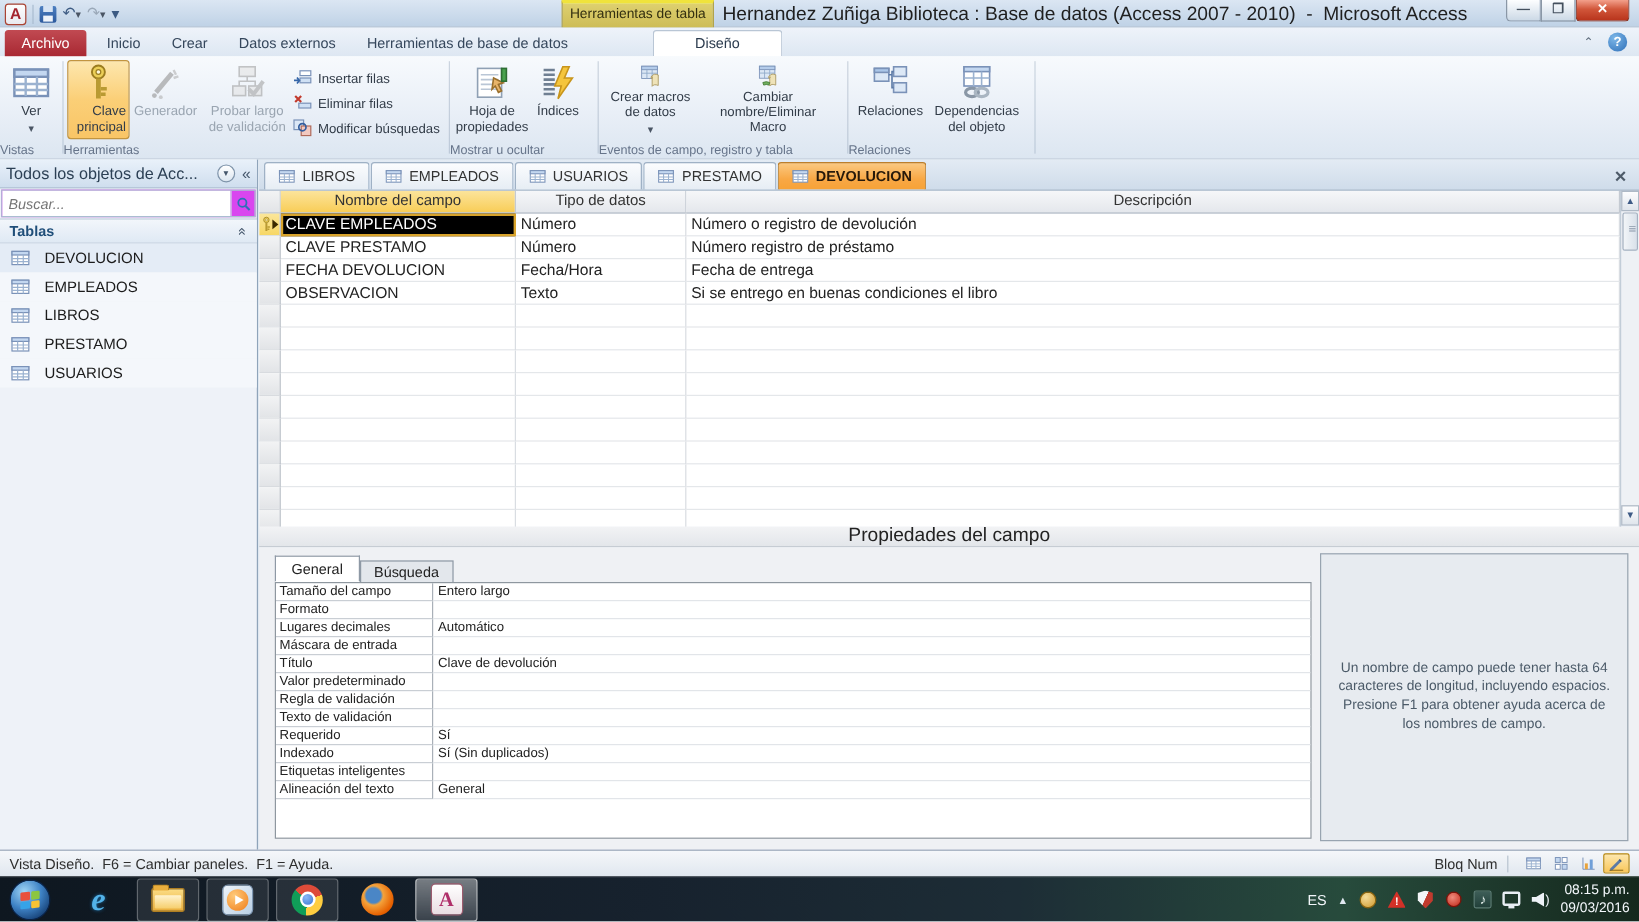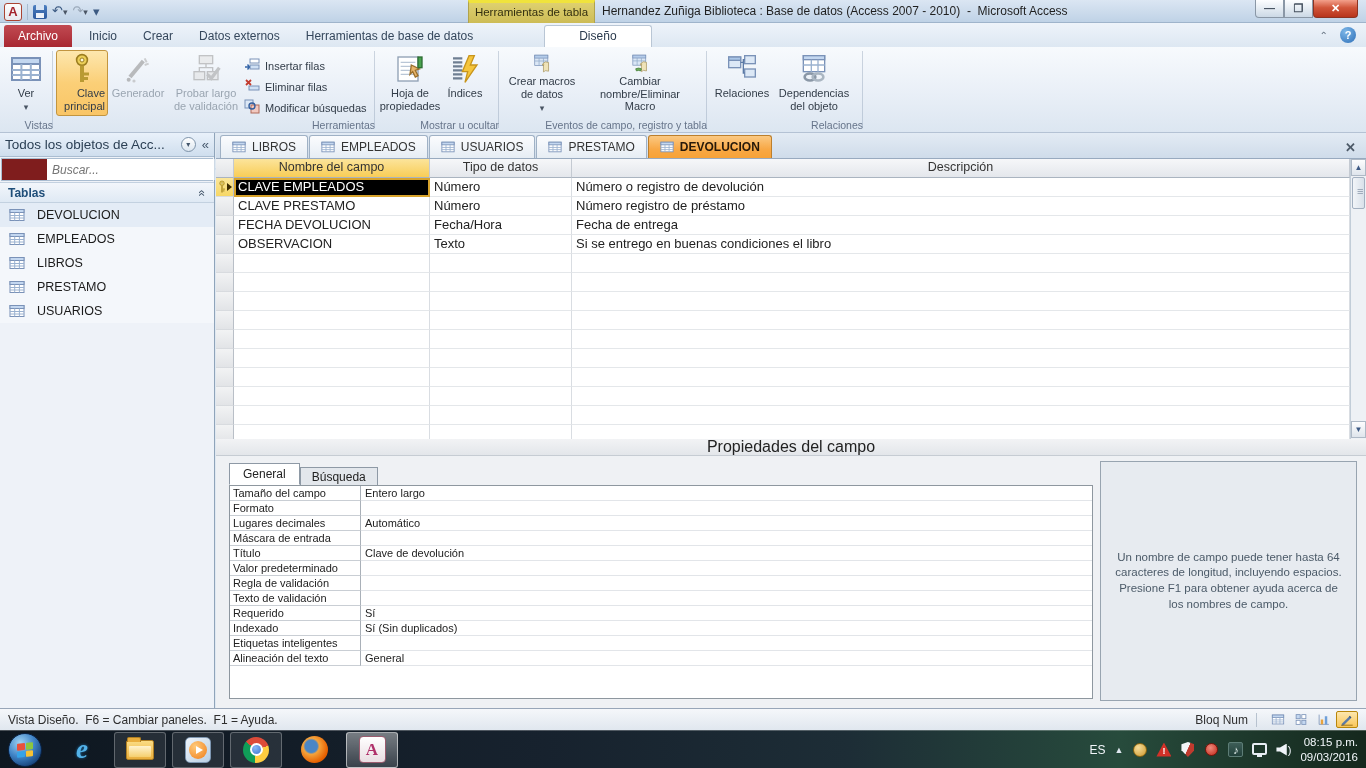--- a/index.html
+++ b/index.html
@@ -14,21 +14,21 @@
     color:#a4242e; font-weight:bold; font-size:13px; text-align:center; line-height:16px; }
   .qat-sep { width:1px; height:16px; background:#a9bccf; }
   .qat-btn { font-size:13px; color:#3c5a82; line-height:18px; }
   .qat-btn.dis { color:#9aa8b8; }
   .floppy { width:14px; height:14px; background:linear-gradient(#4d7fc0,#2d5a9e); border-radius:2px; position:relative; }
   .floppy:before { content:""; position:absolute; left:3px; top:0; width:8px; height:5px; background:#d7e4f4; }
   .floppy:after { content:""; position:absolute; left:3px; bottom:1px; width:8px; height:5px; background:#eef3fa; }
   .ctx-group-hdr { position:absolute; left:468px; top:0; width:127px; height:23px; text-align:center;
     background:linear-gradient(#ded06f,#cdbc56); border-top:3px solid #f0e33c; border-left:1px solid #b1a34a; border-right:1px solid #b1a34a;
     font-size:11.5px; color:#332f10; line-height:19px; }
-  .win-title { position:absolute; left:602px; top:4px; font-size:12px; color:#1f1f1f; white-space:pre; }
+  .win-title { position:absolute; left:602px; top:4px; font-size:16px; color:#1f1f1f; white-space:pre; }
   .winbtns { position:absolute; right:8px; top:0; display:flex; }
   .wbtn { width:29px; height:18px; border:1px solid #8a97a6; border-top:none; background:linear-gradient(#fdfeff,#ccd9e6);
     color:#44505e; text-align:center; line-height:16px; font-size:11px; font-weight:bold; }
   .wbtn.close { width:45px; background:linear-gradient(#f3a08b,#d1563a 45%,#b8341c); color:#fff; border-color:#8c3322; border-radius:0 0 4px 4px; }
   .wbtn.min { border-radius:0 0 0 4px; }
 
   
   .tabrow { position:absolute; left:0; top:23px; width:100%; height:24px;
     background:linear-gradient(#eef3fa,#dde7f2); display:flex; align-items:flex-end; padding-left:4px; }
   .rtab { padding:3px 13px 4px; font-size:12px; color:#35475c; }
@@ -37,21 +37,21 @@
   .tabrow-right { position:absolute; right:10px; top:27px; display:flex; gap:12px; align-items:center; }
   .rib-collapse { color:#62707f; font-size:10px; }
   .help-circle { width:16px; height:16px; border-radius:50%; background:radial-gradient(circle at 35% 30%,#7db7e8,#2e6fb8); color:#fff;
     font-weight:bold; font-size:11px; text-align:center; line-height:16px; }
 
   
   .ribbon { position:absolute; left:0; top:47px; width:100%; height:86px;
     background:linear-gradient(#f7fafd,#e9eff7 55%,#dce6f1); border-bottom:1px solid #b4c2d4; display:flex; }
   .rgroup { position:relative; height:100%; padding:3px 3px 15px 3px; display:flex; align-items:flex-start; }
   .rgroup:after { content:""; position:absolute; right:0; top:4px; bottom:4px; width:1px; background:rgba(140,158,180,.4); }
-  .glabel { position:absolute; left:0; right:0; bottom:1px; text-align:right; font-size:10.5px; color:#66748a; }
+  .glabel { position:absolute; left:0; right:0; bottom:1px; text-align:left; font-size:10.5px; color:#66748a; }
   .bigbtn { display:flex; flex-direction:column; align-items:center; justify-content:flex-start; gap:2px;
     padding:3px 3px; border-radius:3px; font-size:11px; color:#323c48; text-align:center; line-height:1.15; height:66px; }
   .bigbtn.sel { background:linear-gradient(#fde7ae,#fbcf77 50%,#f9c566); border:1px solid #c29540; padding:2px;text-align:right; }
   .bigbtn.dis { color:#9aa5b1; }
   .smalls { display:flex; flex-direction:column; justify-content:flex-start; gap:3px; padding-top:4px; }
   .smallbtn { display:flex; align-items:flex-end; gap:5px; font-size:11px; color:#323c48; height:18px; white-space:nowrap; }
   .icon16 { width:16px; height:16px; flex:0 0 16px; }
   .icon32 { width:34px; height:32px; }
   .dis .icon32, .dis .icon16 { filter:grayscale(1) opacity(.6); }
   .drop-arrow { font-size:9px; color:#4a5564; }
@@ -59,21 +59,21 @@
   
   .mainbg { position:absolute; left:0; top:133px; width:100%; height:575px; background:#dfe8f1; }
 
   
   .nav { position:absolute; left:0; top:133px; width:215px; height:575px; background:#eef2f8; border-right:1px solid #8fa4ba; }
   .nav-hdr { height:24px; background:linear-gradient(#e9f1fa,#cfdeee); border-bottom:1px solid #aabdd1;
     display:flex; align-items:center; padding:0 5px; font-size:13.5px; color:#2c4055; }
   .nav-hdr-title { flex:1; white-space:nowrap; overflow:hidden; }
   .nav-circle { width:15px; height:15px; border:1px solid #7e93a9; border-radius:50%; font-size:8px; text-align:center; line-height:13px; color:#44566b; background:linear-gradient(#fff,#dce6f0); margin-right:6px; }
   .nav-collapse { font-size:13px; color:#44566b; }
-  .nav-search { height:23px; margin:1px 1px; display:flex; border:1px solid #aabdd1; background:#7f1d1d;padding-left:45px; }
+  .nav-search { height:23px; margin:1px 1px; display:flex; border:1px solid #aabdd1; background:#d946ef; }
   .nav-search input { flex:1; border:none; outline:none; font-style:italic; font-size:12px; padding:0 5px; color:#555; font-family:"Liberation Sans",sans-serif; }
   .mag { width:20px; display:flex; align-items:center; justify-content:center; border-left:1px solid #cdd9e5; }
   .nav-group { height:21px; background:linear-gradient(#f2f6fb,#dfe9f4); border-top:1px solid #c3d1e0; border-bottom:1px solid #c3d1e0;
     display:flex; align-items:center; justify-content:space-between; padding:0 8px; color:#1f4e79; font-weight:bold; font-size:12px; }
   .chev-up2 { color:#44566b; font-weight:normal; font-size:12px; transform:rotate(90deg); display:inline-block; }
   .nav-item { height:24px; display:flex; align-items:center; gap:12px; padding-left:9px; font-size:12.5px; color:#1b1b1b; background:#f4f7fb; }
   .nav-item.sel { background:#e4ecf6; }
 
   
   .docstrip { position:absolute; left:216px; top:133px; right:0; height:26px;

